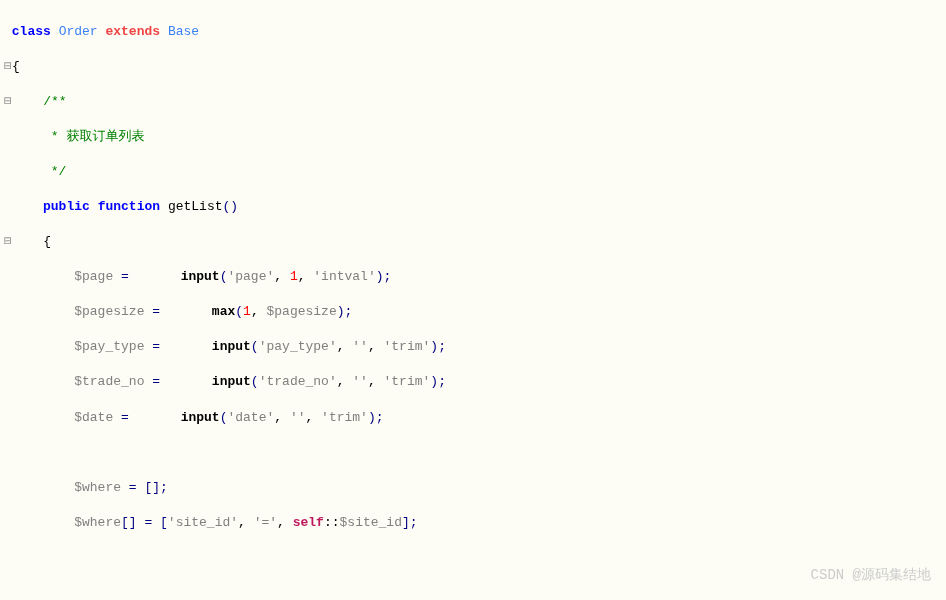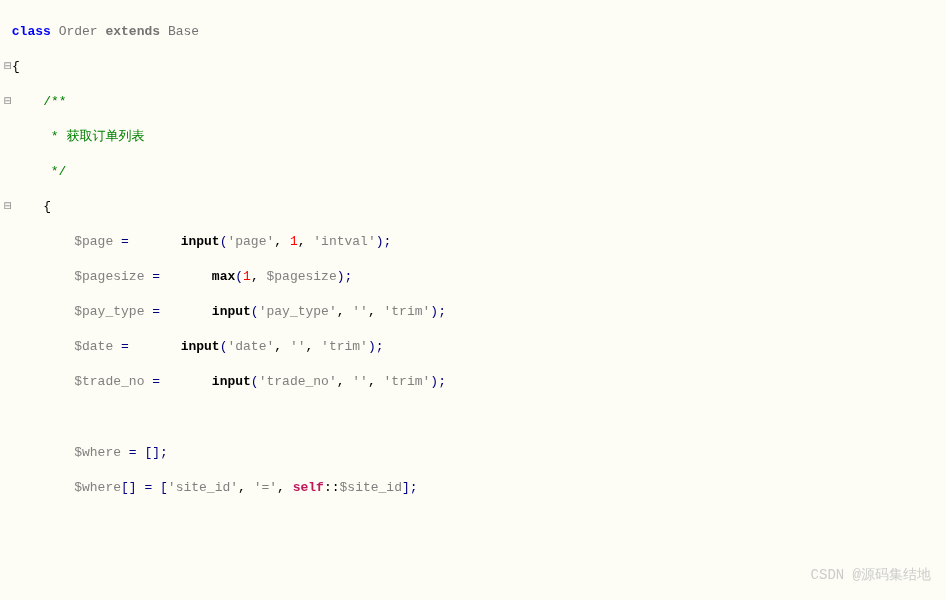--- a/index.html
+++ b/index.html
@@ -27,25 +27,25 @@
       display: block;
       min-height: 17px;
     }
     .gutter-mark {
       display: inline-block;
       width: 8px;
       color: #999;
       text-align: center;
     }
     .kw-class { color: #0000ff; font-weight: bold; }
-    .kw-extends { color: #737373; font-weight: bold; }
+    .kw-extends { color: #ef4444; font-weight: bold; }
     .kw-public { color: #0000ff; font-weight: bold; }
     .kw-function { color: #0000ff; font-weight: bold; }
     .kw-self { color: #be185d; font-weight: bold; }
-    .class-name { color: #737373; }
+    .class-name { color: #3b82f6; }
     .func-name { color: #000; }
     .func-call { color: #000; font-weight: bold; margin-left: 44px; }
     .comment-block { color: #008000; }
     .variable { color: #808080; }
     .string { color: #808080; }
     .number { color: #ff0000; }
     .operator { color: #000080; }
     .bracket { color: #000; }
     .paren { color: #000080; }
     .comma { color: #000; }
@@ -62,26 +62,27 @@
   </style>
 </head>
 <body>
 
 <div class="code-container">
 <span class="line"> <span class="kw-class">class</span> <span class="class-name">Order</span> <span class="kw-extends">extends</span> <span class="class-name">Base</span></span>
 <span class="line"><span class="gutter-mark">⊟</span><span class="bracket">{</span></span>
 <span class="line"><span class="gutter-mark">⊟</span>    <span class="comment-block">/**</span></span>
 <span class="line">     <span class="comment-block"> * 获取订单列表</span></span>
 <span class="line">     <span class="comment-block"> */</span></span>
+<span class="line">     <span class="kw-public">public</span> <span class="kw-function">function</span> <span class="func-name">getList</span><span class="paren">()</span></span>
 <span class="line"><span class="gutter-mark">⊟</span>    <span class="bracket">{</span></span>
 <span class="line">         <span class="variable">$page</span><span class="operator"> = </span><span class="func-call">input</span><span class="paren">(</span><span class="string">'page'</span><span class="comma">, </span><span class="number">1</span><span class="comma">, </span><span class="string">'intval'</span><span class="paren">);</span></span>
 <span class="line">         <span class="variable">$pagesize</span><span class="operator"> = </span><span class="func-call">max</span><span class="paren">(</span><span class="number">1</span><span class="comma">, </span><span class="variable">$pagesize</span><span class="paren">);</span></span>
 <span class="line">         <span class="variable">$pay_type</span><span class="operator"> = </span><span class="func-call">input</span><span class="paren">(</span><span class="string">'pay_type'</span><span class="comma">, </span><span class="string">''</span><span class="comma">, </span><span class="string">'trim'</span><span class="paren">);</span></span>
+<span class="line">         <span class="variable">$trade_no</span><span class="operator"> = </span><span class="func-call">input</span><span class="paren">(</span><span class="string">'trade_no'</span><span class="comma">, </span><span class="string">''</span><span class="comma">, </span><span class="string">'trim'</span><span class="paren">);</span></span>
 <span class="line">         <span class="variable">$date</span><span class="operator"> = </span><span class="func-call">input</span><span class="paren">(</span><span class="string">'date'</span><span class="comma">, </span><span class="string">''</span><span class="comma">, </span><span class="string">'trim'</span><span class="paren">);</span></span>
-<span class="line">         <span class="variable">$trade_no</span><span class="operator"> = </span><span class="func-call">input</span><span class="paren">(</span><span class="string">'trade_no'</span><span class="comma">, </span><span class="string">''</span><span class="comma">, </span><span class="string">'trim'</span><span class="paren">);</span></span>
 <span class="line"> </span>
 <span class="line">         <span class="variable">$where</span><span class="operator"> = </span><span class="paren">[];</span></span>
 <span class="line">         <span class="variable">$where</span><span class="paren">[]</span><span class="operator"> = </span><span class="paren">[</span><span class="string">'site_id'</span><span class="comma">, </span><span class="string">'='</span><span class="comma">, </span><span class="kw-self">self</span><span class="scope">::</span><span class="static-member">$site_id</span><span class="paren">];</span></span>
 
 
 
 
 
 
 

